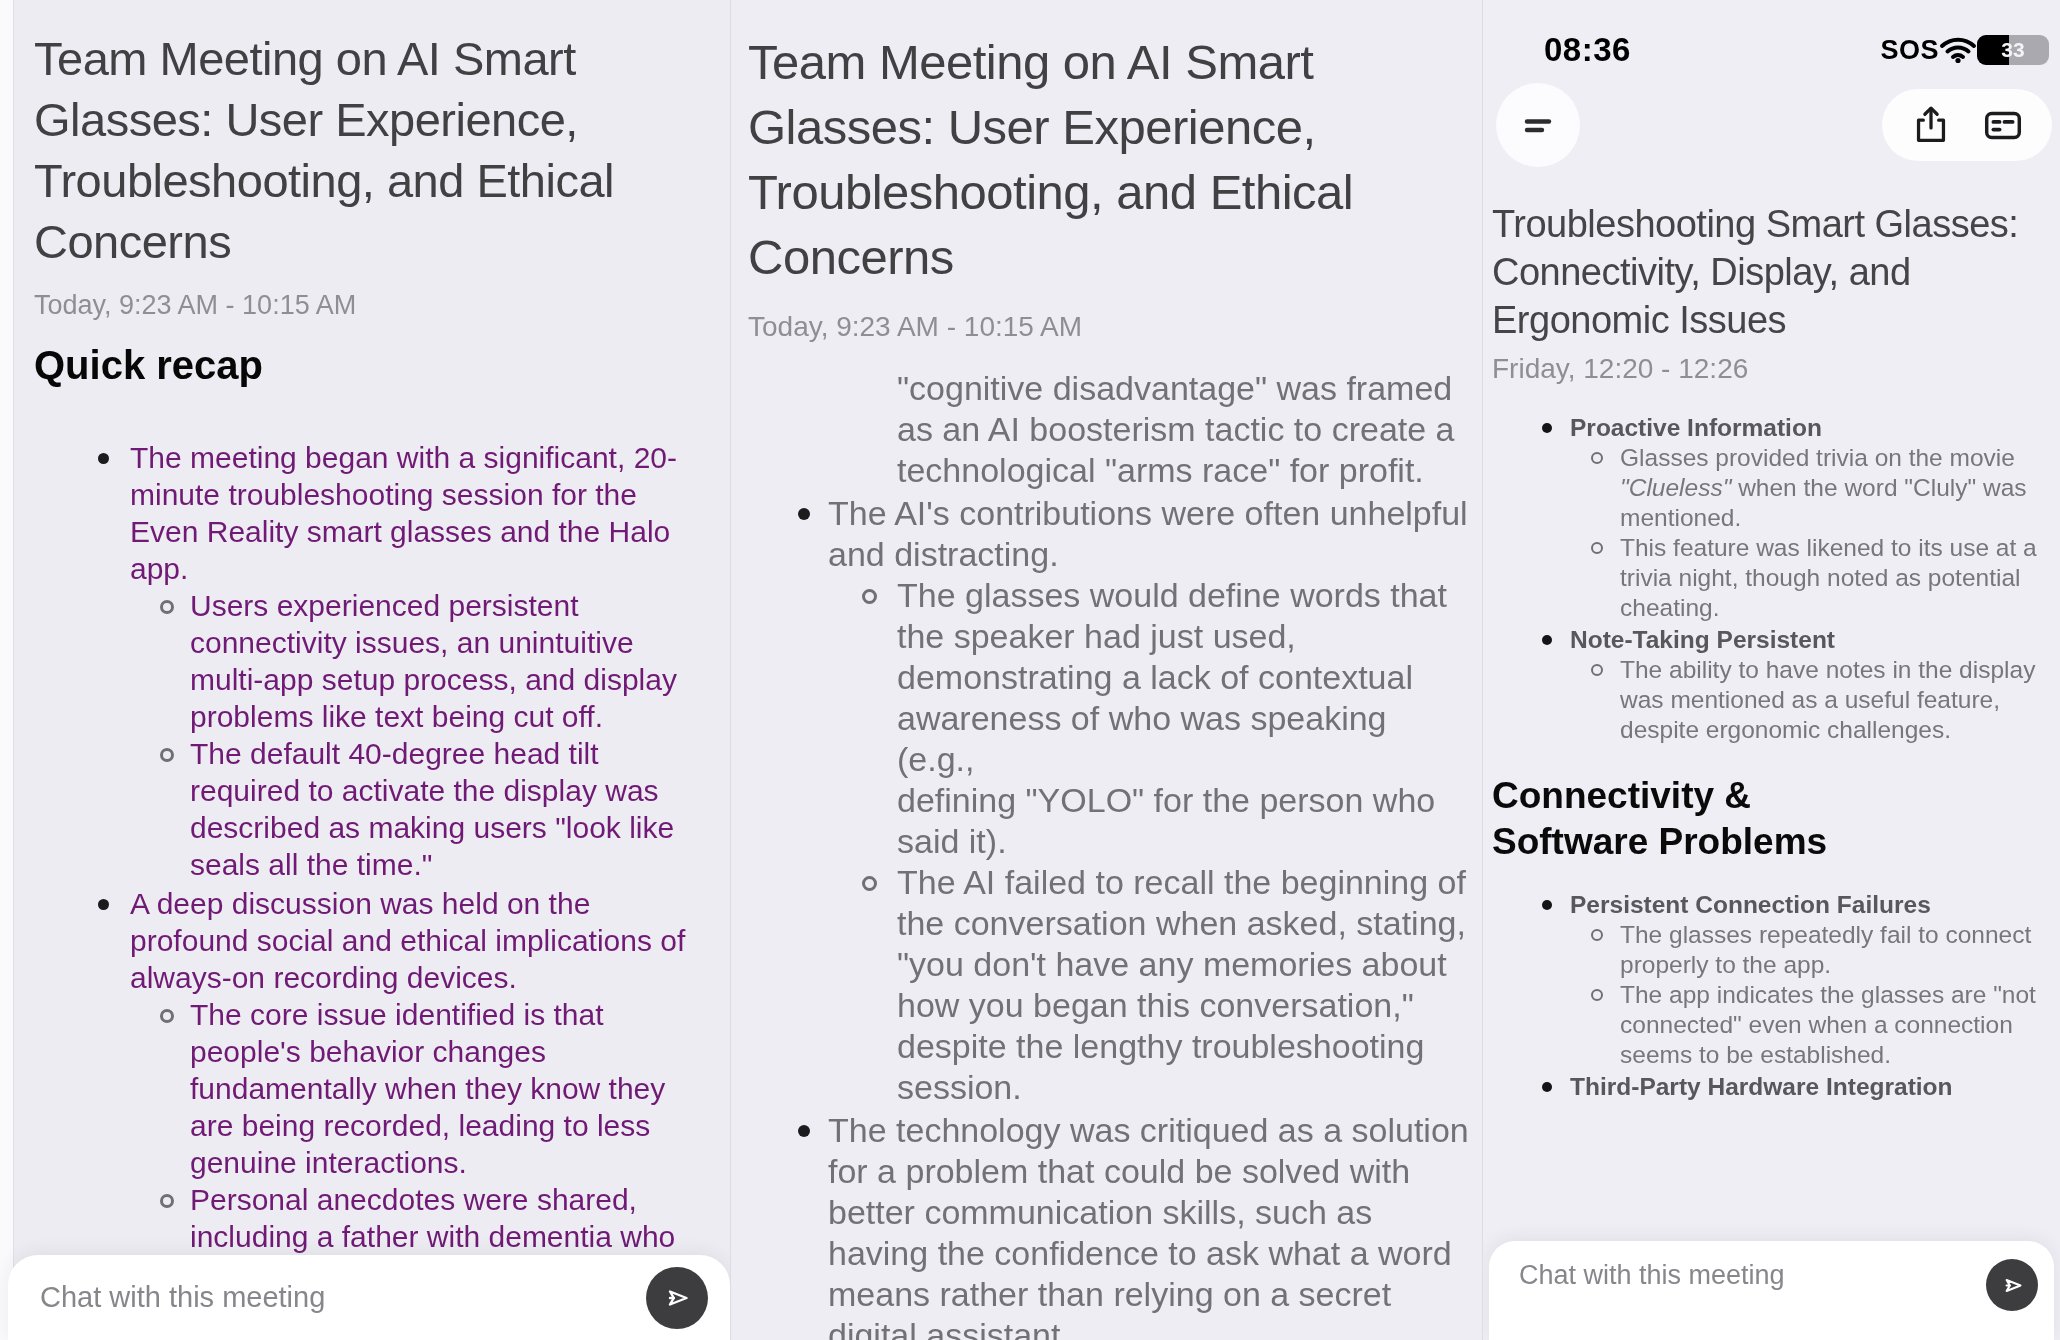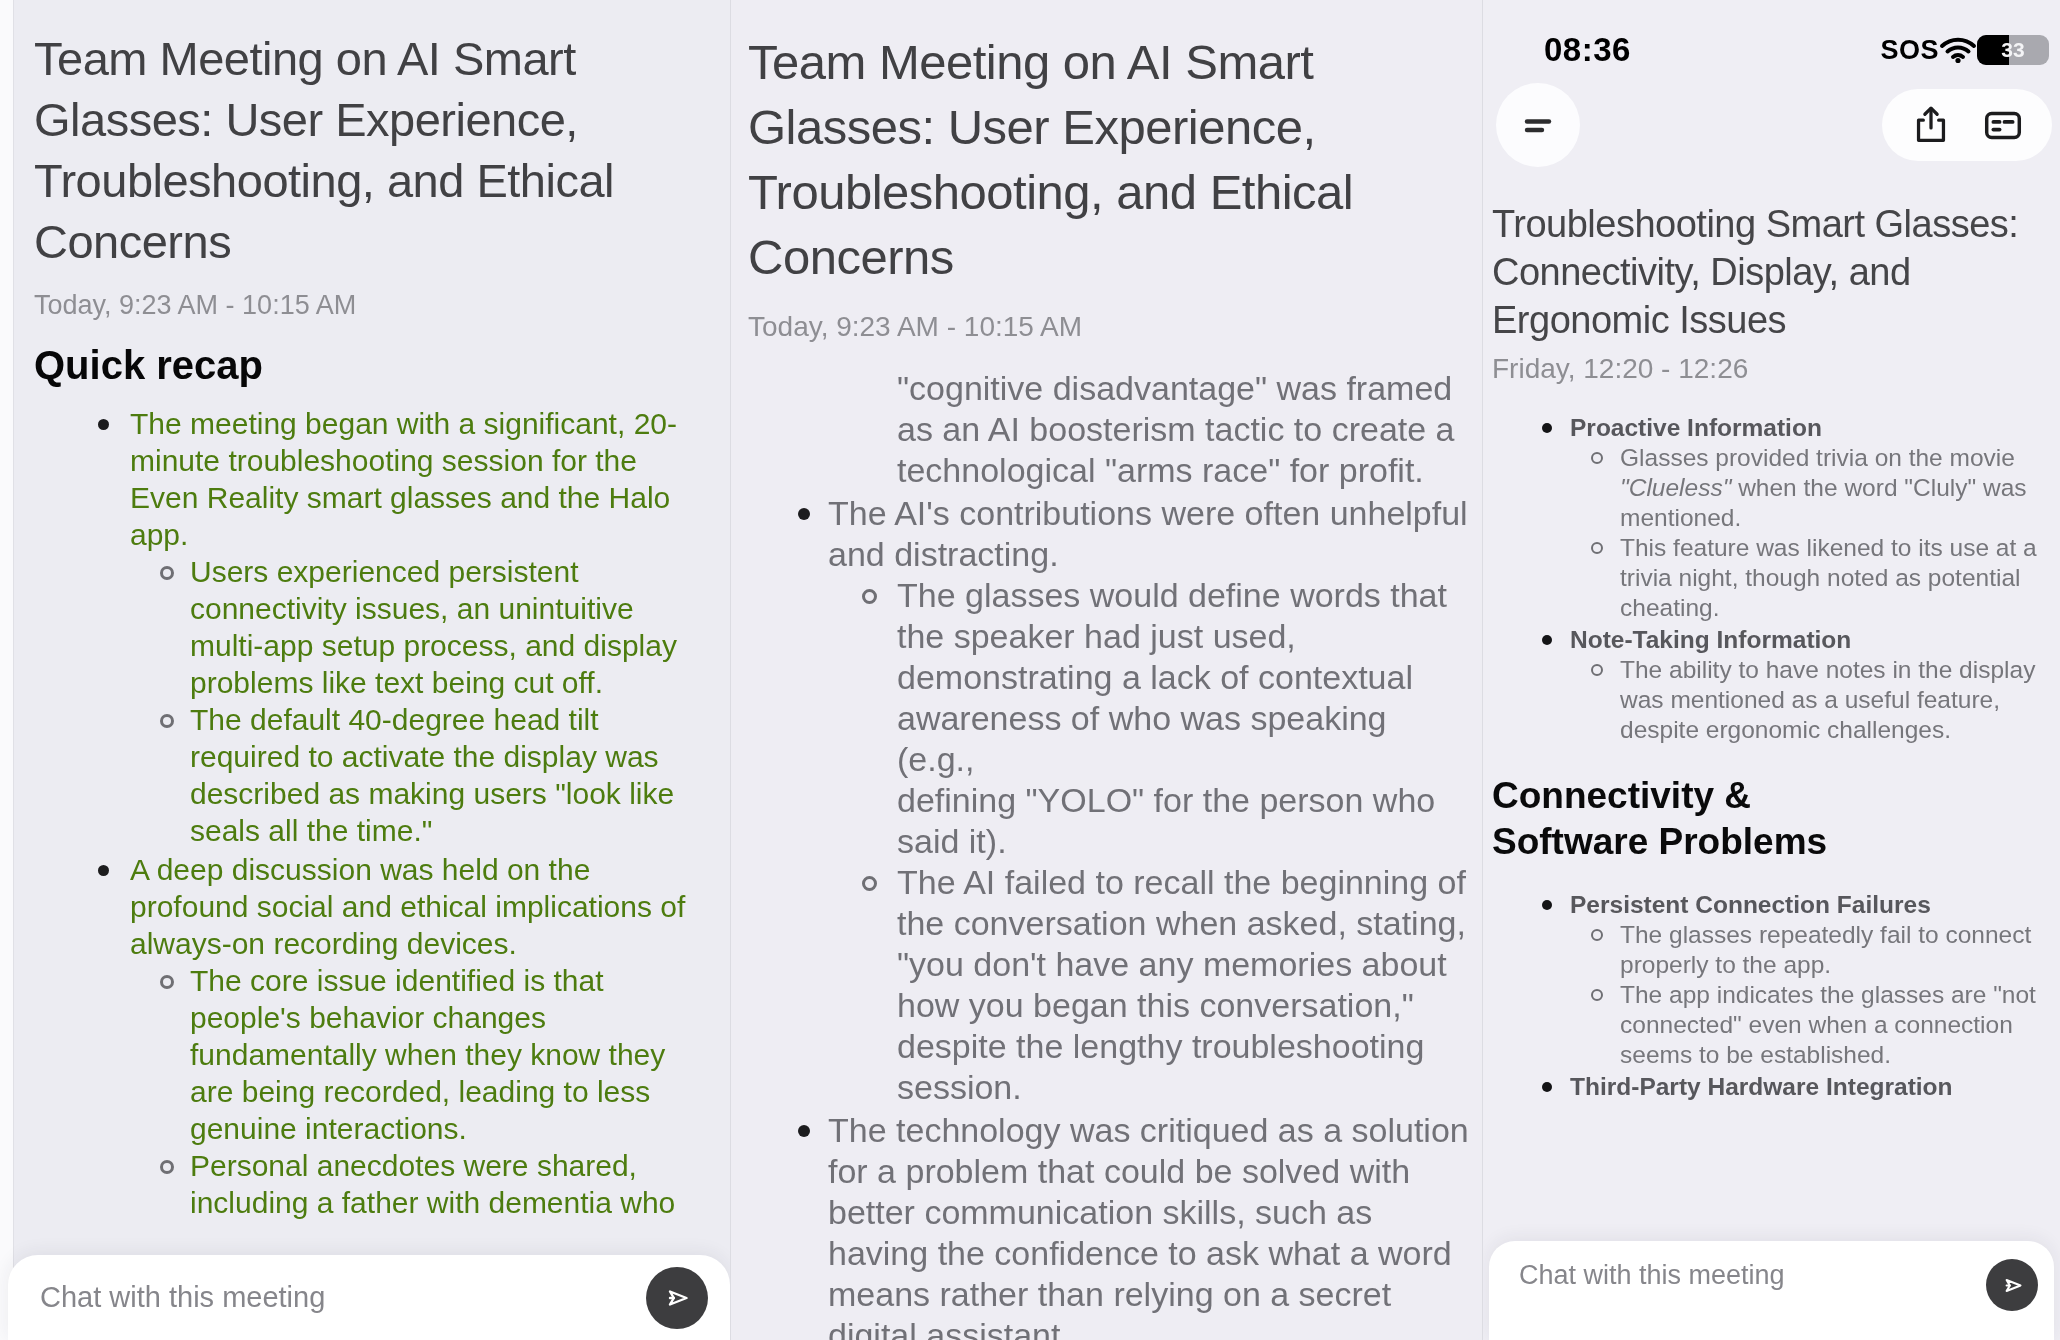--- a/index.html
+++ b/index.html
@@ -15,21 +15,21 @@
 
   .edge-strip{position:absolute;left:0;top:0;width:14px;height:1340px;background:#fafafc;border-right:1px solid #e0e0e6;}
 
   .pre{white-space:pre-line;}
 
   
   .p-left .scroll{position:absolute;left:15px;top:0;right:0;bottom:0;padding:0 10px 0 19px;}
   .p-left .title{margin:28px 0 0 0;font-size:47px;line-height:61px;font-weight:400;letter-spacing:-.5px;color:#414144;}
   .p-left .date{margin-top:16px;font-size:27px;line-height:34px;color:#8e8e93;}
   .p-left .section-h{margin:20px 0 0 0;font-size:40px;line-height:46px;font-weight:700;color:#070708;}
-  .p-left .list{margin-top:17px;font-size:30px;line-height:37px;color:#4d7c0f;}
+  .p-left .list{margin-top:51px;font-size:30px;line-height:37px;color:#701a75;}
 
   .li{position:relative;white-space:pre-line;}
   .li + .li.lvl1{margin-top:2px;}
   .li em{font-style:italic;}
 
   .p-left .lvl1{padding-left:96px;}
   .p-left .lvl1::before{content:"";position:absolute;left:64px;top:14px;width:11px;height:11px;border-radius:50%;background:#1c1c1e;}
   .p-left .lvl2{padding-left:156px;}
   .p-left .lvl2::before{content:"";position:absolute;left:126px;top:13px;width:8px;height:8px;border-radius:50%;border:3px solid #6f6f74;}
 
@@ -232,21 +232,21 @@
       <div class="date">Friday, 12:20 - 12:26</div>
 
       <div class="list">
           <div class="li lvl1 b"><span>Proactive Information</span></div>
           <div class="li lvl2"><span>Glasses provided trivia on the movie
 </span><em>"Clueless"</em><span> when the word "Cluly" was
 mentioned.</span></div>
           <div class="li lvl2"><span>This feature was likened to its use at a
 trivia night, though noted as potential
 cheating.</span></div>
-          <div class="li lvl1 b"><span>Note-Taking Information</span></div>
+          <div class="li lvl1 b"><span>Note-Taking Persistent</span></div>
           <div class="li lvl2"><span>The ability to have notes in the display
 was mentioned as a useful feature,
 despite ergonomic challenges.</span></div>
         </div>
 
       <h2 class="section-h pre second">Connectivity &amp;
 Software Problems</h2>
       <div class="list second">
           <div class="li lvl1 b"><span>Persistent Connection Failures</span></div>
           <div class="li lvl2"><span>The glasses repeatedly fail to connect

